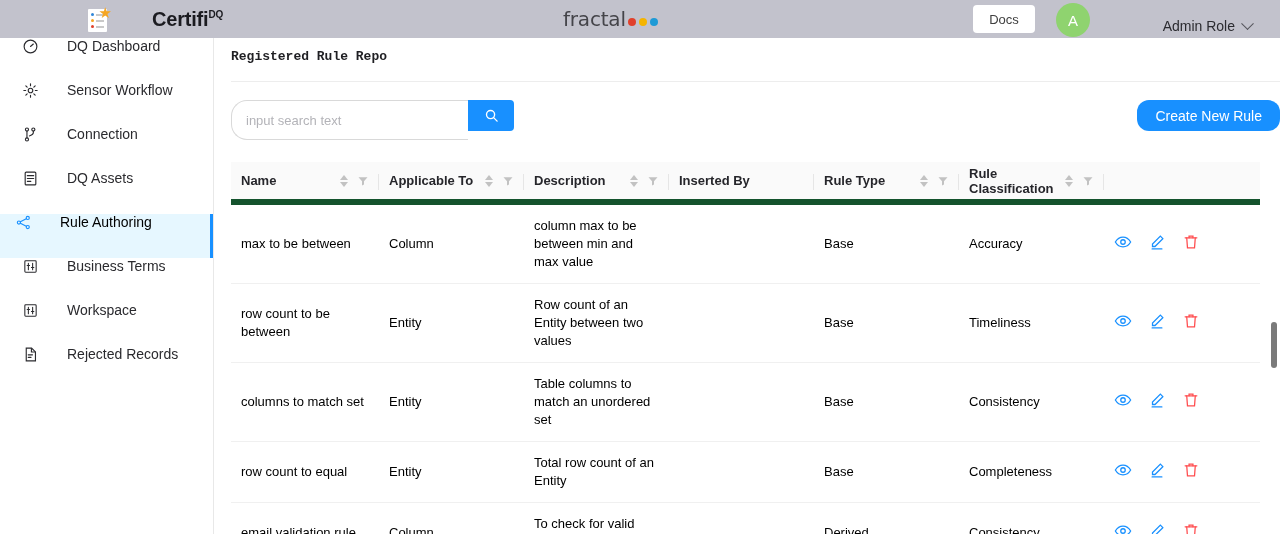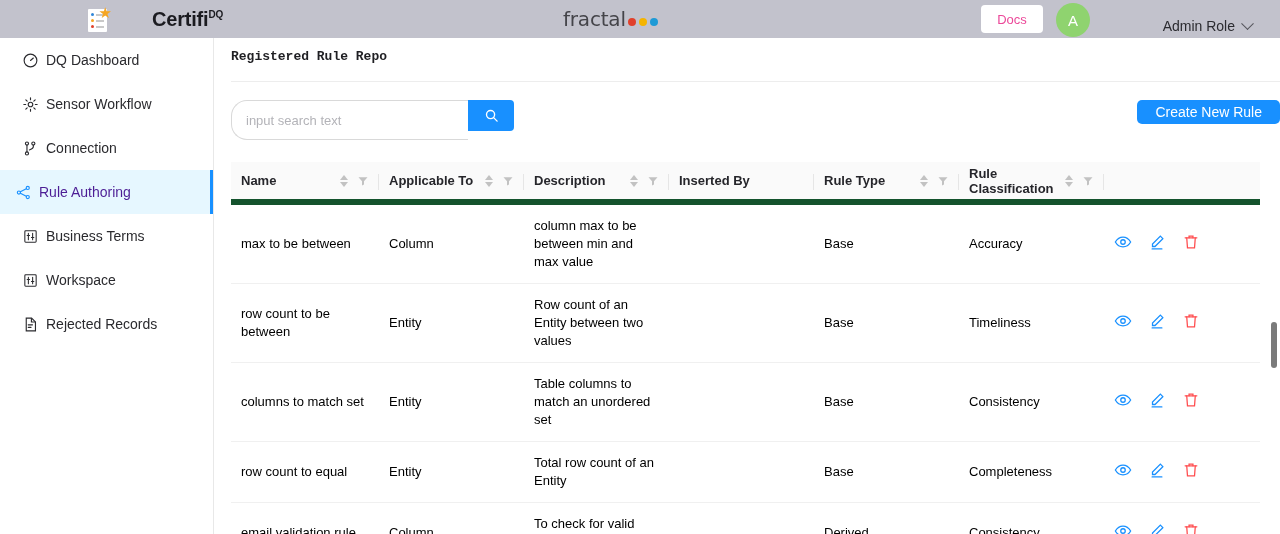--- a/index.html
+++ b/index.html
@@ -58,25 +58,25 @@
     display: flex; align-items: flex-end; gap: 2px;
   }
   .fractal-word {
     font-size: 20px; color: #444449; letter-spacing: -0.2px; line-height: 20px;
     font-family: "DejaVu Sans", sans-serif; font-weight: 400;
   }
   .fractal-dots { display: flex; gap: 3px; padding-bottom: 3px; }
   .fractal-dots span { width: 8px; height: 8px; border-radius: 50%; display: block; }
 
   .docs-btn {
-    position: absolute; right: 237px; top: 5px;
+    position: absolute; right: 245px; top: 5px;
     width: 62px; height: 28px;
     background: #ffffff; border-radius: 4px;
     display: flex; align-items: center; justify-content: center;
-    font-size: 13px; color: #ec4899; cursor: pointer;
+    font-size: 13px; color: #404040; cursor: pointer;
   }
   .avatar {
     position: absolute; right: 190px; top: 3px;
     width: 34px; height: 34px; border-radius: 50%;
     background: #8fd36f;
     display: flex; align-items: center; justify-content: center;
     color: #ffffff; font-size: 15px; font-weight: 500;
   }
   .role {
     position: absolute; right: 28px; top: 0; height: 52px;
@@ -90,28 +90,28 @@
   }
 
   
   .sidebar {
     position: absolute; left: 0; top: 38px;
     width: 214px; height: 496px;
     background: #ffffff;
     border-right: 1px solid #e8e8e8;
   }
   .nav-item {
-    height: 44px; display: flex; align-items: center;
-    gap: 7px; padding-left: 22px;
+    height: 44px; display: flex; align-items: flex-start;
+    gap: 28px; padding-left: 22px;
     font-size: 14px; color: #2a2a2e; cursor: pointer;
     position: relative;
   }
   .nav-item .ico { width: 17px; height: 17px; display:block; flex: 0 0 17px; }
   .nav-item.active {
-    background: #e6f7ff; color: #4c1d95; padding-left: 15px;
+    background: #e6f7ff; color: #000000; padding-left: 15px;
   }
   .nav-item.active::after {
     content: ""; position: absolute; right: 0; top: 0;
     width: 3px; height: 100%; background: #1890ff;
   }
 
   
   .content {
     position: absolute; left: 214px; top: 38px;
     width: 1066px; height: 496px; background: #ffffff;
@@ -140,22 +140,22 @@
   }
   .search-input::placeholder { color: #b3b3b8; }
   .search-btn {
     width: 46px; height: 31px; background: #1890ff;
     border: none; border-radius: 0 4px 4px 0;
     display: flex; align-items: center; justify-content: center;
     cursor: pointer;
   }
   .create-btn {
     position: absolute; right: 0; top: 0;
-    height: 24px; padding: 0 18px;
-    background: #1890ff; color: #ffffff; border: none; border-radius: 5px;
+    height: 31px; padding: 0 18px;
+    background: #1890ff; color: #ffffff; border: none; border-radius: 12px;
     font-size: 14px; cursor: pointer;
     font-family: "Liberation Sans", sans-serif;
   }
 
   
   .table-area {
     position: absolute; left: 17px; top: 124px;
     width: 1049px; height: 372px; overflow: hidden;
   }
   table { border-collapse: collapse; width: 1029px; table-layout: fixed; }
@@ -259,20 +259,27 @@
   <div class="nav-item">
     <svg class="ico" viewBox="0 0 24 24" fill="none" stroke="#2a2a2e" stroke-width="1.6">
       <circle cx="7" cy="5" r="2.2"></circle>
         <circle cx="16" cy="5" r="2.2"></circle>
         <circle cx="7" cy="19" r="2.2"></circle>
       <path d="M7 7.2v9.6M16 7.2v2.4c0 3-3 3.6-5.6 4.4" stroke-linecap="round"></path>
     </svg>
     <span>Connection</span>
   </div>
 
+  <div class="nav-item">
+    <svg class="ico" viewBox="0 0 24 24" fill="none" stroke="#2a2a2e" stroke-width="1.6">
+      <rect x="4.5" y="3" width="15" height="18" rx="1.4"></rect>
+      <path d="M7.5 8h9M7.5 12h9M7.5 16h5" stroke-linecap="round"></path>
+    </svg>
+    <span>DQ Assets</span>
+  </div>
 
   <div class="nav-item active">
     <svg class="ico" viewBox="0 0 24 24" fill="none" stroke="#1890ff" stroke-width="1.6">
       <circle cx="18" cy="5.5" r="2.2"></circle>
         <circle cx="18" cy="18.5" r="2.2"></circle>
         <circle cx="5.5" cy="12" r="2.2"></circle>
       <path d="M7.6 10.9l8.3-4.2M7.6 13.1l8.3 4.2" stroke-linecap="round"></path>
     </svg>
     <span>Rule Authoring</span>
   </div>

